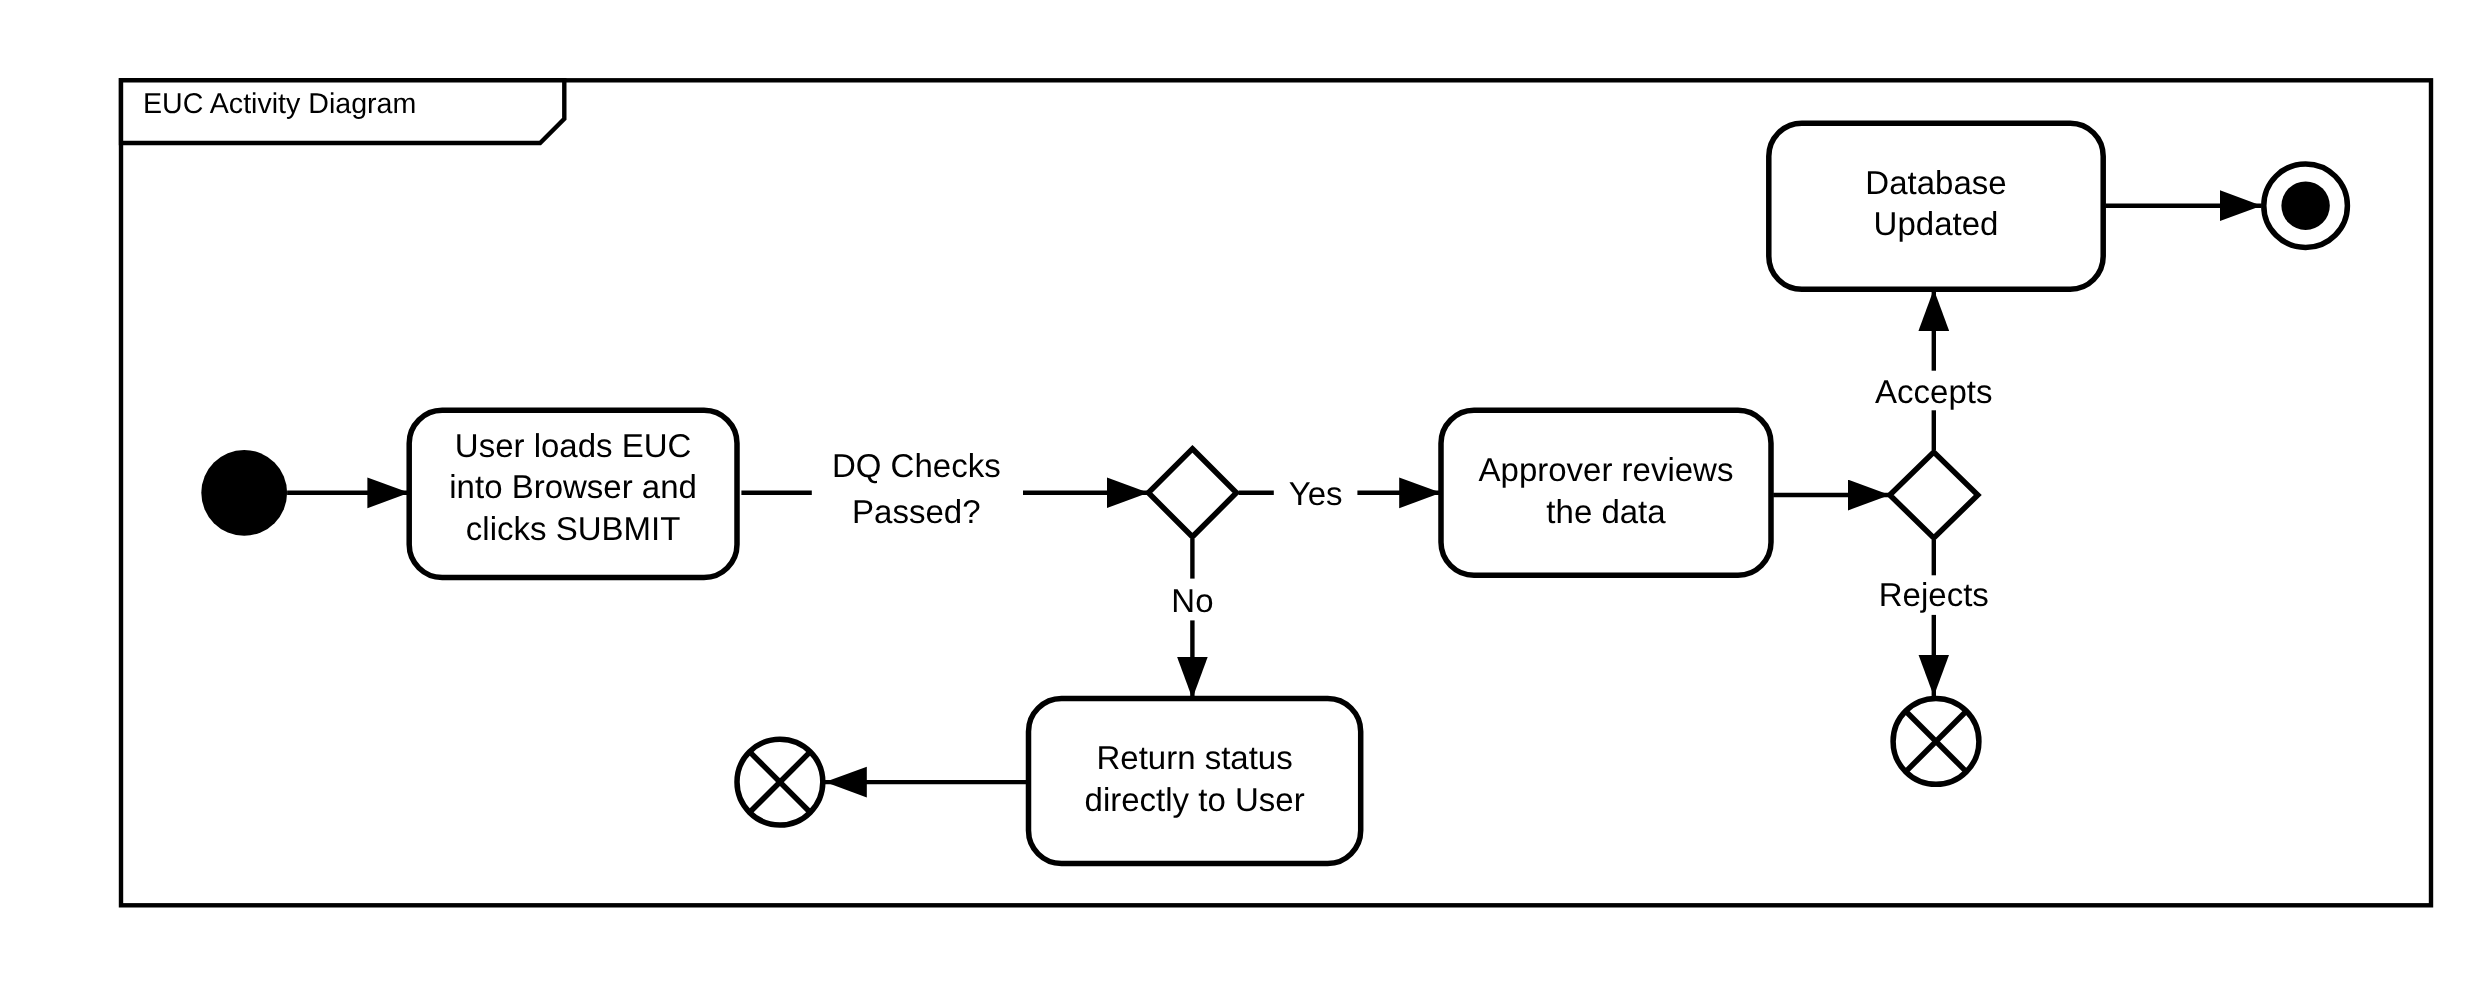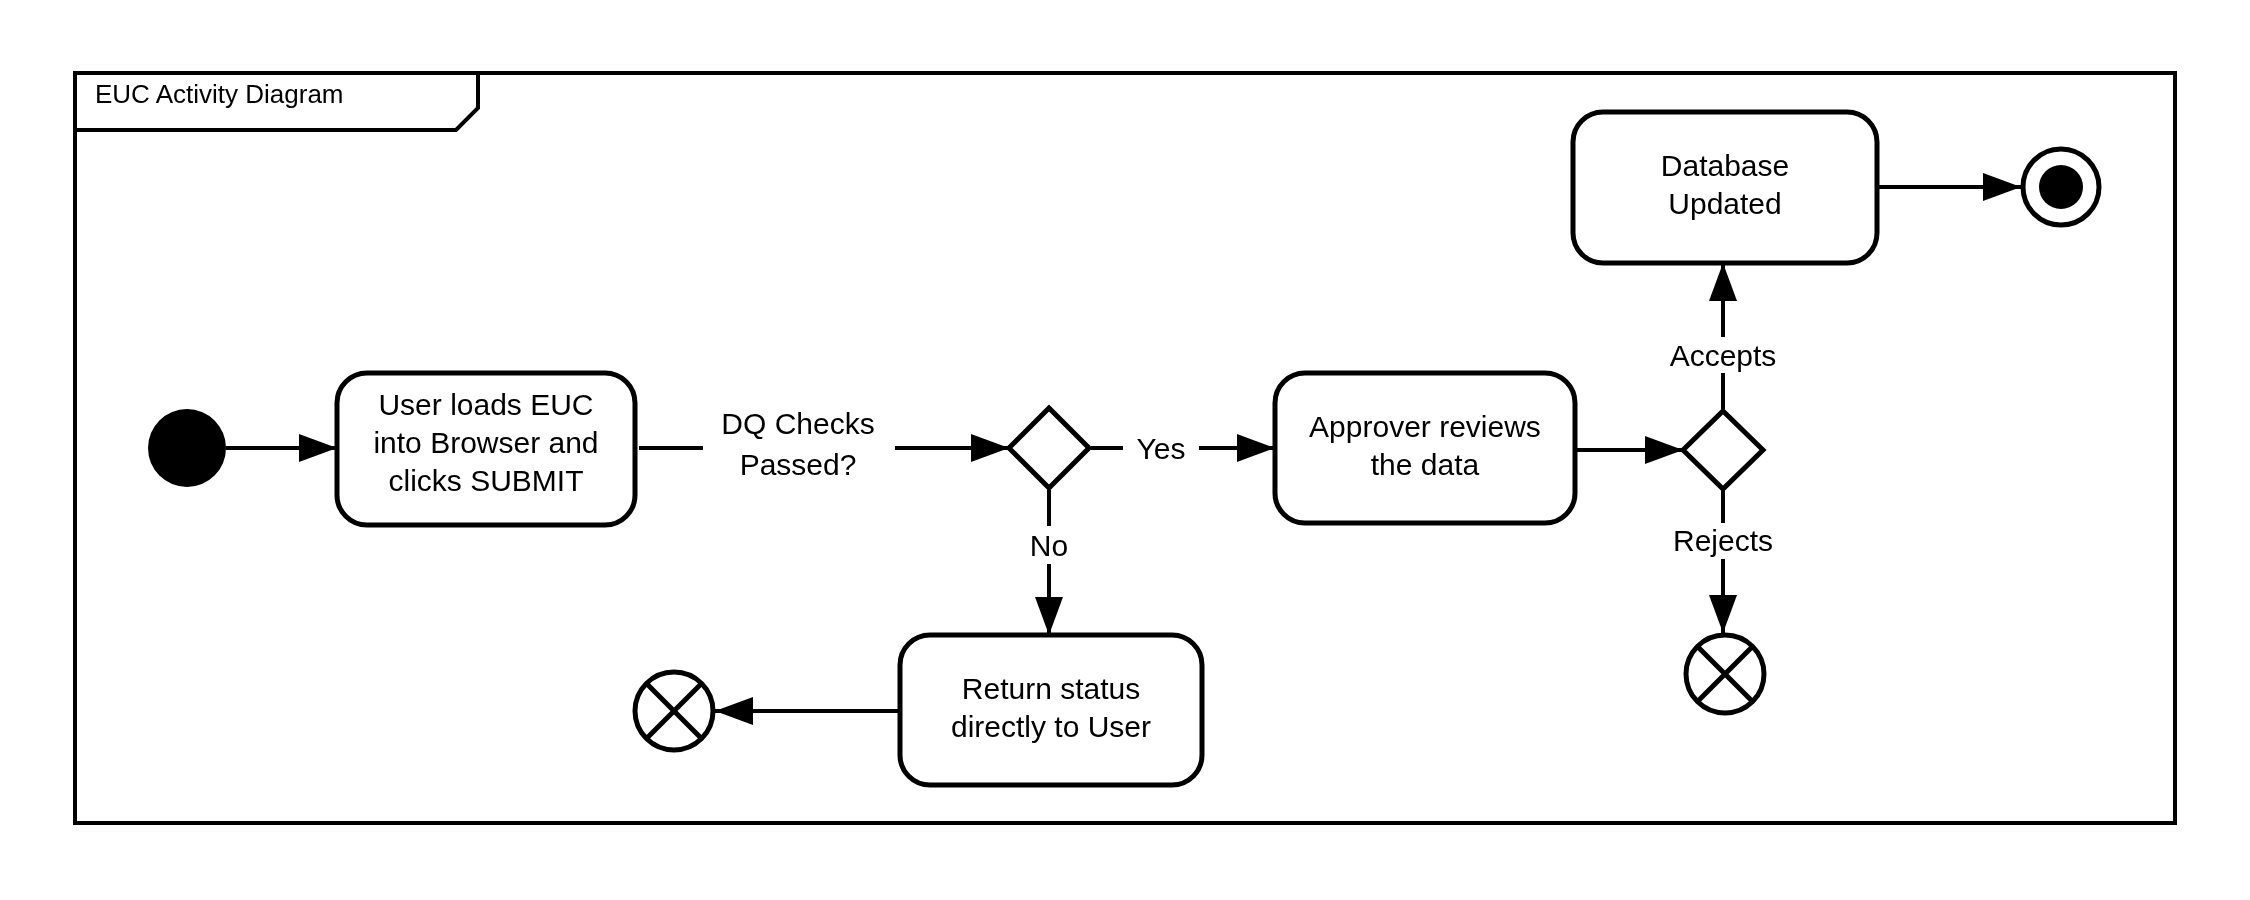--- a/index.html
+++ b/index.html
@@ -5,20 +5,21 @@
   html, body {
     margin: 0;
     padding: 0;
     background: #ffffff;
   }
   .canvas {
     width: 2216px;
     height: 900px;
     background: #ffffff;
     position: relative;
+    padding-left: 35px;
   }
   svg { display: block; }
   text {
     font-family: "Liberation Sans", sans-serif;
     fill: #000000;
   }
   .node-label {
     font-size: 30px;
     text-anchor: middle;
   }

